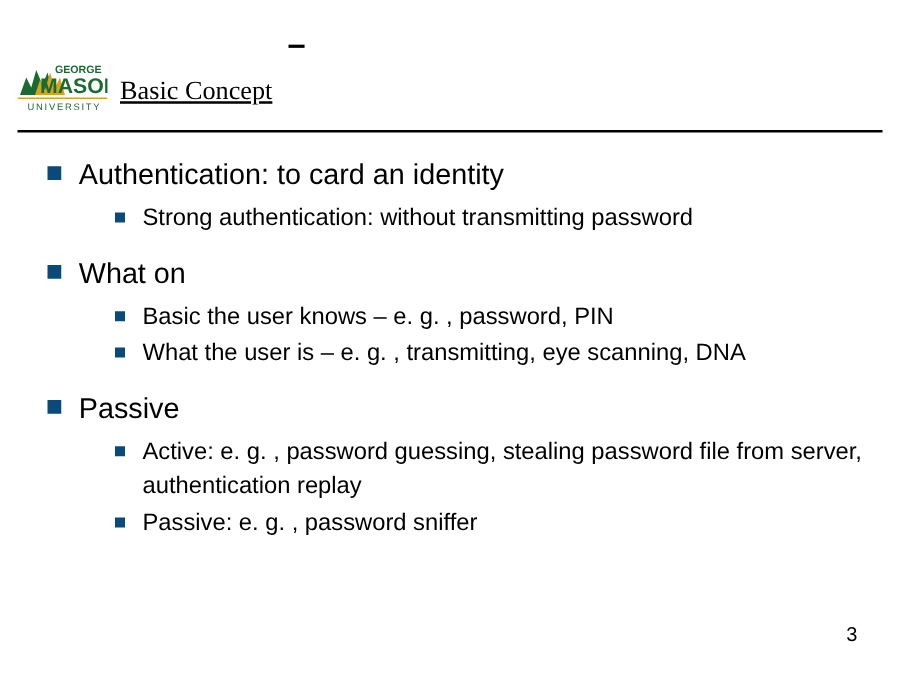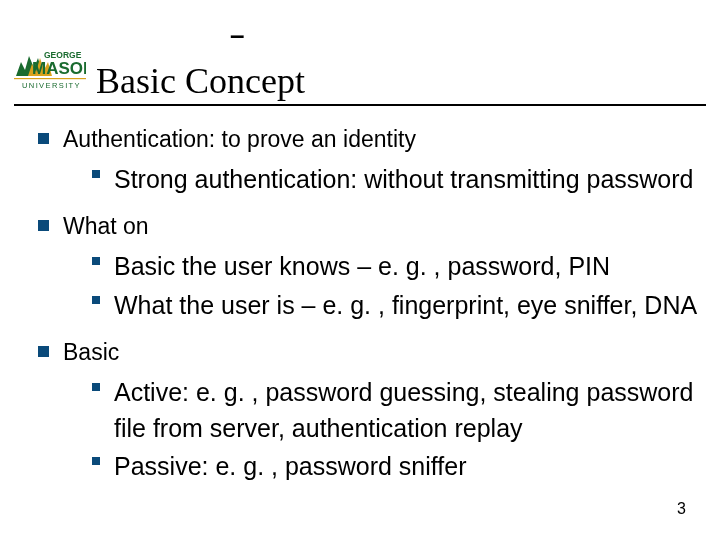--- a/index.html
+++ b/index.html
@@ -5,23 +5,24 @@
   * { margin: 0; padding: 0; box-sizing: border-box; }
   html, body { width: 720px; height: 540px; background: #fff; font-family: Verdana, Arial, sans-serif; color: #000; }
   .slide { position: relative; width: 720px; height: 540px; padding: 30px 30px 20px 30px; }
   .top-dash { position: absolute; top: 20px; left: 230px; font-size: 26px; font-weight: 700; }
   .logo { position: absolute; top: 42px; left: 14px; width: 72px; }
   .logo svg { width: 72px; height: 56px; }
   .title {
     position: absolute;
     top: 60px;
     left: 96px;
-    font-size: 36px;
+    font-size: 21px;
     font-family: Georgia, 'Times New Roman', serif;
     font-weight: 400;
+    text-decoration: underline;
   }
   .rule {
     position: absolute;
     top: 104px;
     left: 14px;
     width: 692px;
     height: 0;
     border-top: 2px solid #000;
   }
   .content {
@@ -47,21 +48,21 @@
   .lvl2 {
     display: flex;
     align-items: flex-start;
     margin-bottom: 2px;
   }
   .lvl2 .bullet-sm {
     width: 8px; height: 8px; background: #0a4a7a; flex: 0 0 8px;
     margin-top: 9px; margin-right: 14px;
   }
   .lvl2 .txt {
-    font-size: 25px;
+    font-size: 19px;
     line-height: 1.45;
   }
   .pagenum {
     position: absolute;
     bottom: 22px;
     right: 34px;
     font-size: 16px;
     color: #000;
   }
 </style>
@@ -83,47 +84,47 @@
     </svg>
   </div>
 
   <div class="title">Basic Concept</div>
   <div class="rule"></div>
 
   <div class="content">
 
     <div class="lvl1">
       <div class="bullet"></div>
-      <div class="txt">Authentication: to prove an identity</div>
+      <div class="txt">Authentication: to card an identity</div>
     </div>
     <div class="lvl2-group">
       <div class="lvl2">
         <div class="bullet-sm"></div>
         <div class="txt">Strong authentication: without transmitting password</div>
       </div>
     </div>
 
     <div class="lvl1">
       <div class="bullet"></div>
       <div class="txt">What on</div>
     </div>
     <div class="lvl2-group">
       <div class="lvl2">
         <div class="bullet-sm"></div>
         <div class="txt">Basic the user knows – e. g. , password, PIN</div>
       </div>
       <div class="lvl2">
         <div class="bullet-sm"></div>
-        <div class="txt">What the user is – e. g. , fingerprint, eye sniffer, DNA</div>
+        <div class="txt">What the user is – e. g. , transmitting, eye scanning, DNA</div>
       </div>
     </div>
 
     <div class="lvl1">
       <div class="bullet"></div>
-      <div class="txt">Basic</div>
+      <div class="txt">Passive</div>
     </div>
     <div class="lvl2-group">
       <div class="lvl2">
         <div class="bullet-sm"></div>
         <div class="txt">Active: e. g. , password guessing, stealing password file from server, authentication replay</div>
       </div>
       <div class="lvl2">
         <div class="bullet-sm"></div>
         <div class="txt">Passive: e. g. , password sniffer</div>
       </div>

